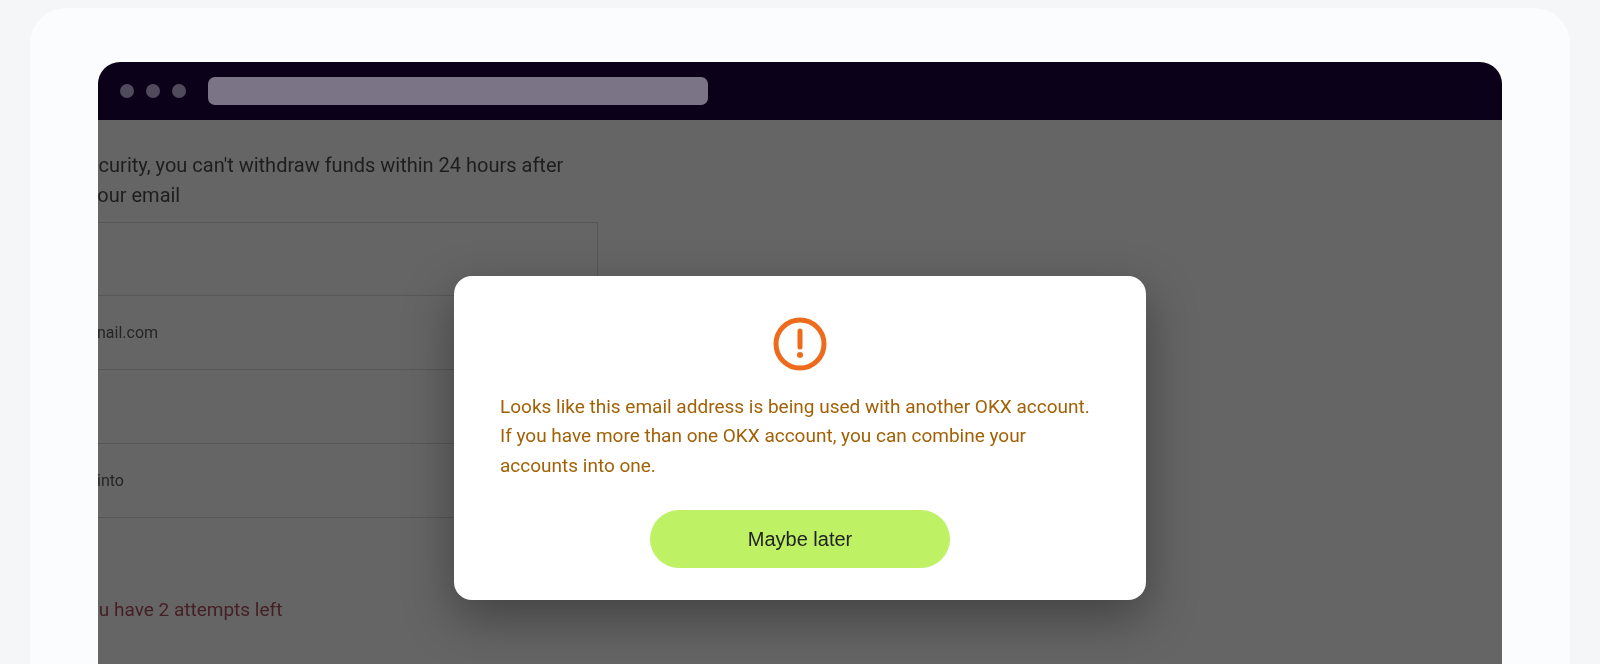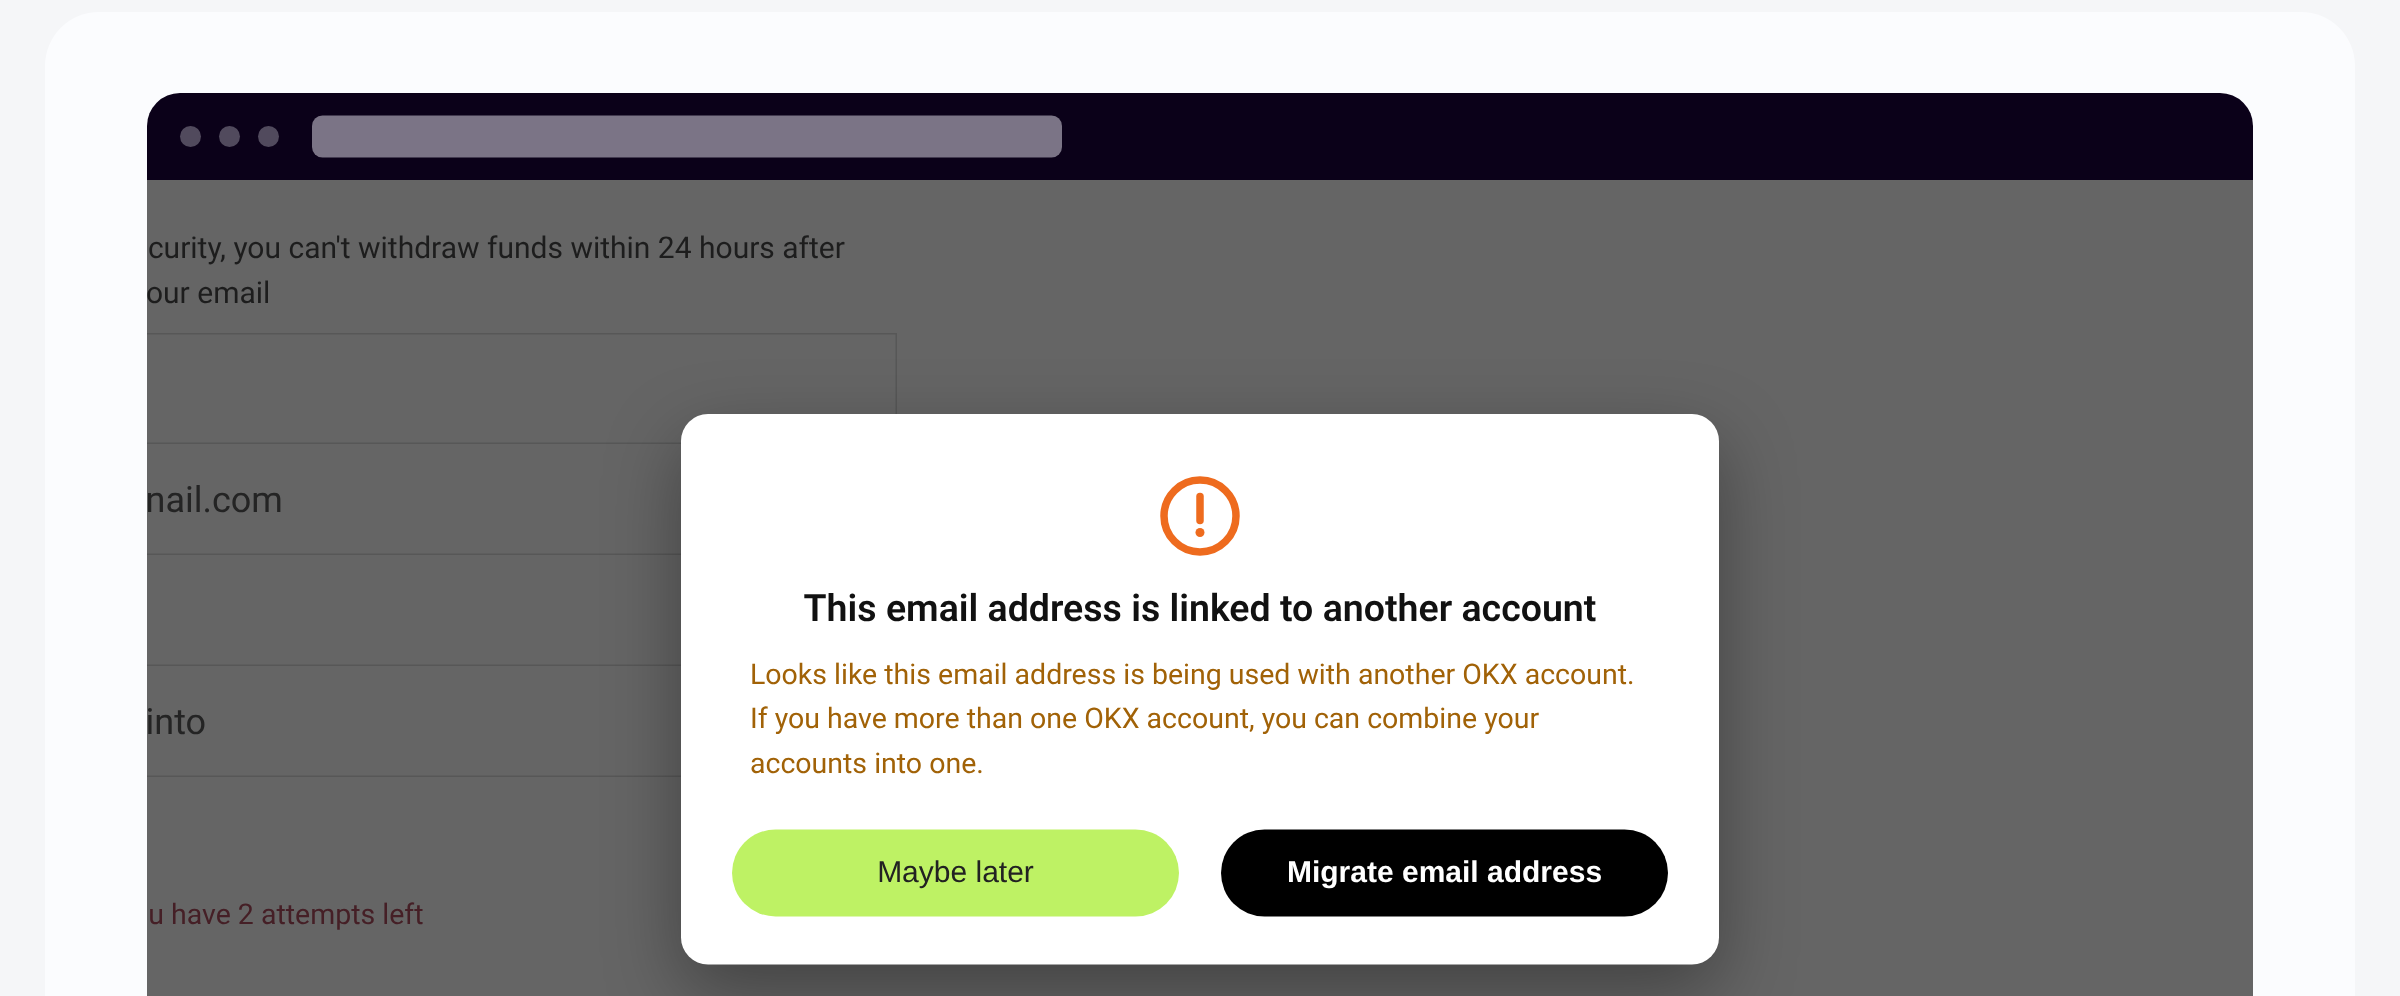--- a/index.html
+++ b/index.html
@@ -86,21 +86,21 @@
       width: 520px;
     }
     .bg-field-row {
       border: 1px solid #cfcfcf;
       height: 74px;
       margin-left: -10px;
       width: 510px;
       display: flex;
       align-items: center;
       padding-left: 8px;
-      font-size: 24px;
+      font-size: 16px;
       color: #333;
       border-top: none;
     }
     .bg-field-row.first { margin-top: 12px; border-top: 1px solid #cfcfcf; }
     .bg-attempts {
       color: #9a2438;
       font-size: 19px;
       margin-top: 6px;
       margin-left: -10px;
     }
@@ -202,23 +202,21 @@
       </div>
 
       <div class="dim-overlay"></div>
 
       <div class="modal">
         <svg class="warn-icon" viewBox="0 0 56 56">
           <circle cx="28" cy="28" r="24" fill="none" stroke="#ee6b1e" stroke-width="5"></circle>
           <line x1="28" y1="15" x2="28" y2="31" stroke="#ee6b1e" stroke-width="5" stroke-linecap="round"></line>
           <circle cx="28" cy="39" r="3" fill="#ee6b1e"></circle>
         </svg>
-        <div class="modal-title">This email address is linked to another account</div>
         <div class="modal-body">Looks like this email address is being used with another OKX account. If you have more than one OKX account, you can combine your accounts into one.</div>
         <div class="modal-actions">
           <button class="btn btn-secondary">Maybe later</button>
-          <button class="btn btn-primary">Migrate email address</button>
         </div>
       </div>
 
     </div>
   </div>
 </div>
 
 </body></html>

